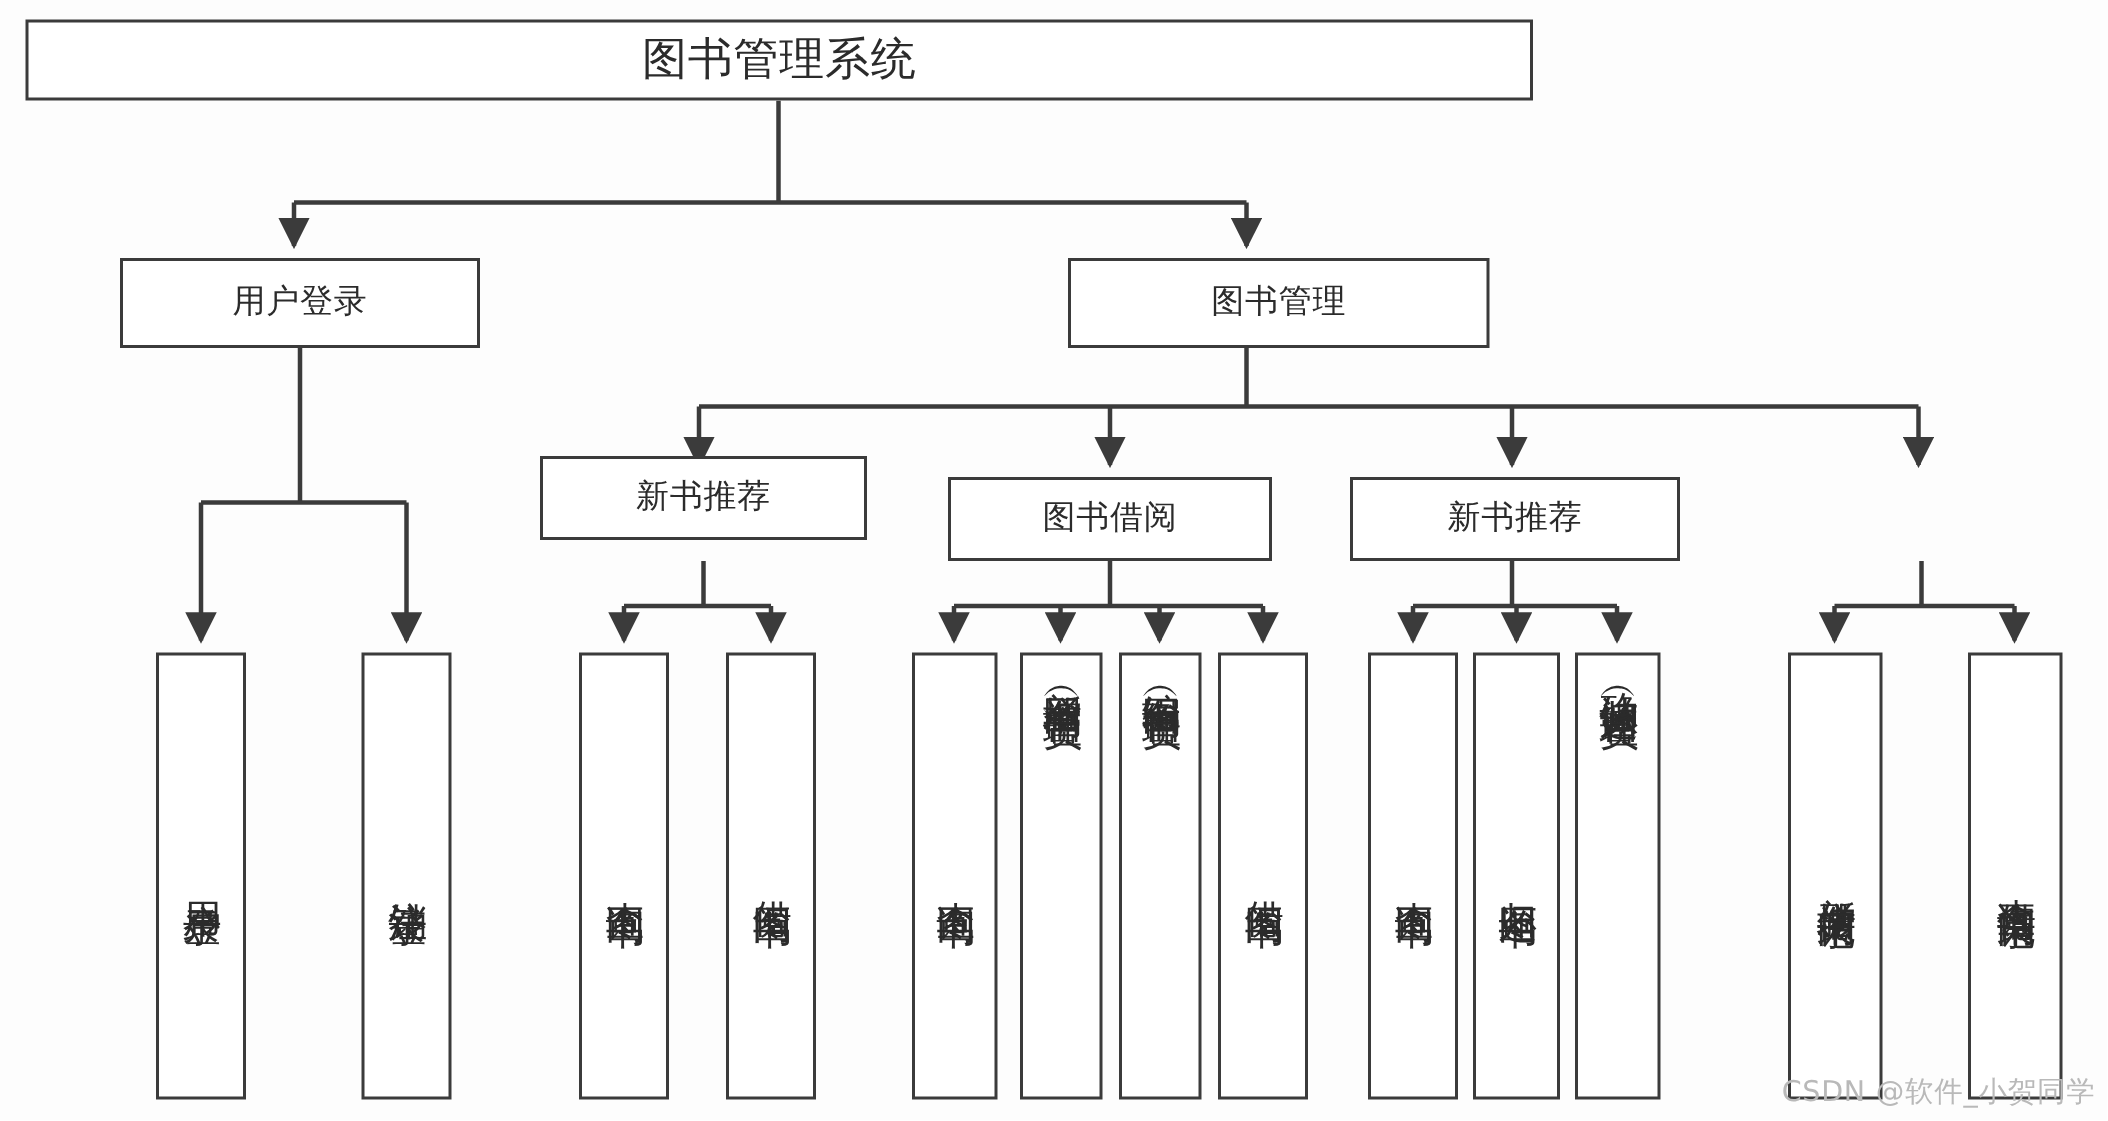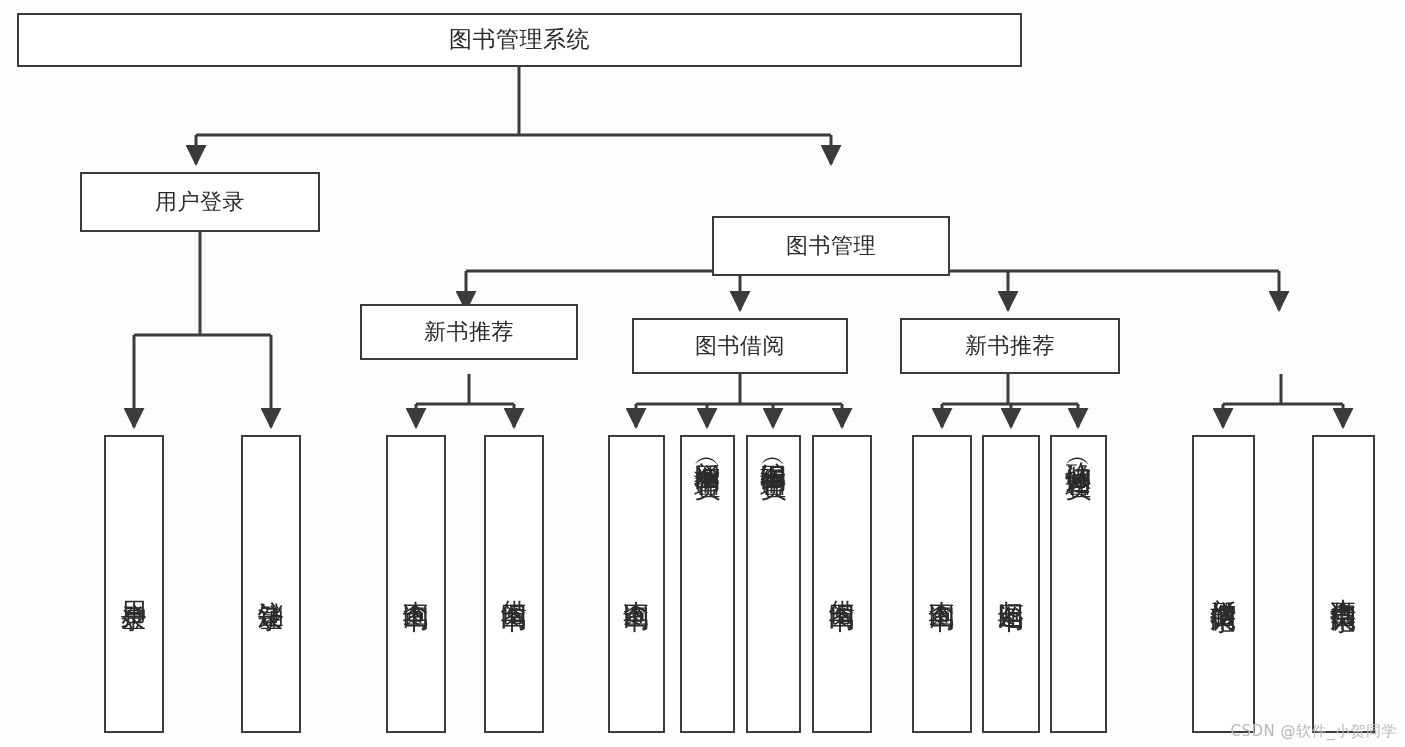--- a/index.html
+++ b/index.html
@@ -39,21 +39,21 @@
     display: block;
     text-align: center;
     letter-spacing: 0.5px;
   }
   
   .node.h .lbl {
     font-size: 22px;
     line-height: 1.2;
     white-space: nowrap;
   }
-  .node.root .lbl { font-size: 23px; }
+  .node.root .lbl { font-size: 30px; }
   
   .node.v {
     align-items: flex-start;
     padding-top: 4px;
   }
   .node.v .lbl {
     writing-mode: vertical-rl;
     text-orientation: upright;
     font-size: 26px;
     line-height: 1.18;
@@ -62,21 +62,21 @@
     max-height: 100%;
   }
   .node.v.mid {
     align-items: center;
     padding-top: 0;
   }
   #watermark {
     position: absolute;
     right: 8px;
     bottom: 6px;
-    font-size: 15px;
+    font-size: 19px;
     color: #b9b9b9;
     letter-spacing: 0.5px;
     z-index: 5;
     white-space: nowrap;
     font-family: "DejaVu Sans", "Liberation Sans", sans-serif;
   }
 </style>
 </head>
 <body>
 
@@ -132,21 +132,21 @@
     </g>
   </svg>
 
   <div class="node h root" style="left:17px; top:13px; width:1005px; height:54px;">
     <span class="lbl">图书管理系统</span>
   </div>
 
   <div class="node h" style="left:80px; top:172px; width:240px; height:60px;">
     <span class="lbl">用户登录</span>
   </div>
-  <div class="node h" style="left:712px; top:172px; width:238px; height:60px;margin-top:44px;">
+  <div class="node h" style="left:712px; top:172px; width:281px; height:60px;">
     <span class="lbl">图书管理</span>
   </div>
 
   <div class="node h" style="left:360px; top:304px; width:218px; height:56px;">
     <span class="lbl">新书推荐</span>
   </div>
   <div class="node h" style="left:632px; top:318px; width:216px; height:56px;align-items:center;">
     <span class="lbl">图书借阅</span>
   </div>
   <div class="node h" style="left:900px; top:318px; width:220px; height:56px;">

